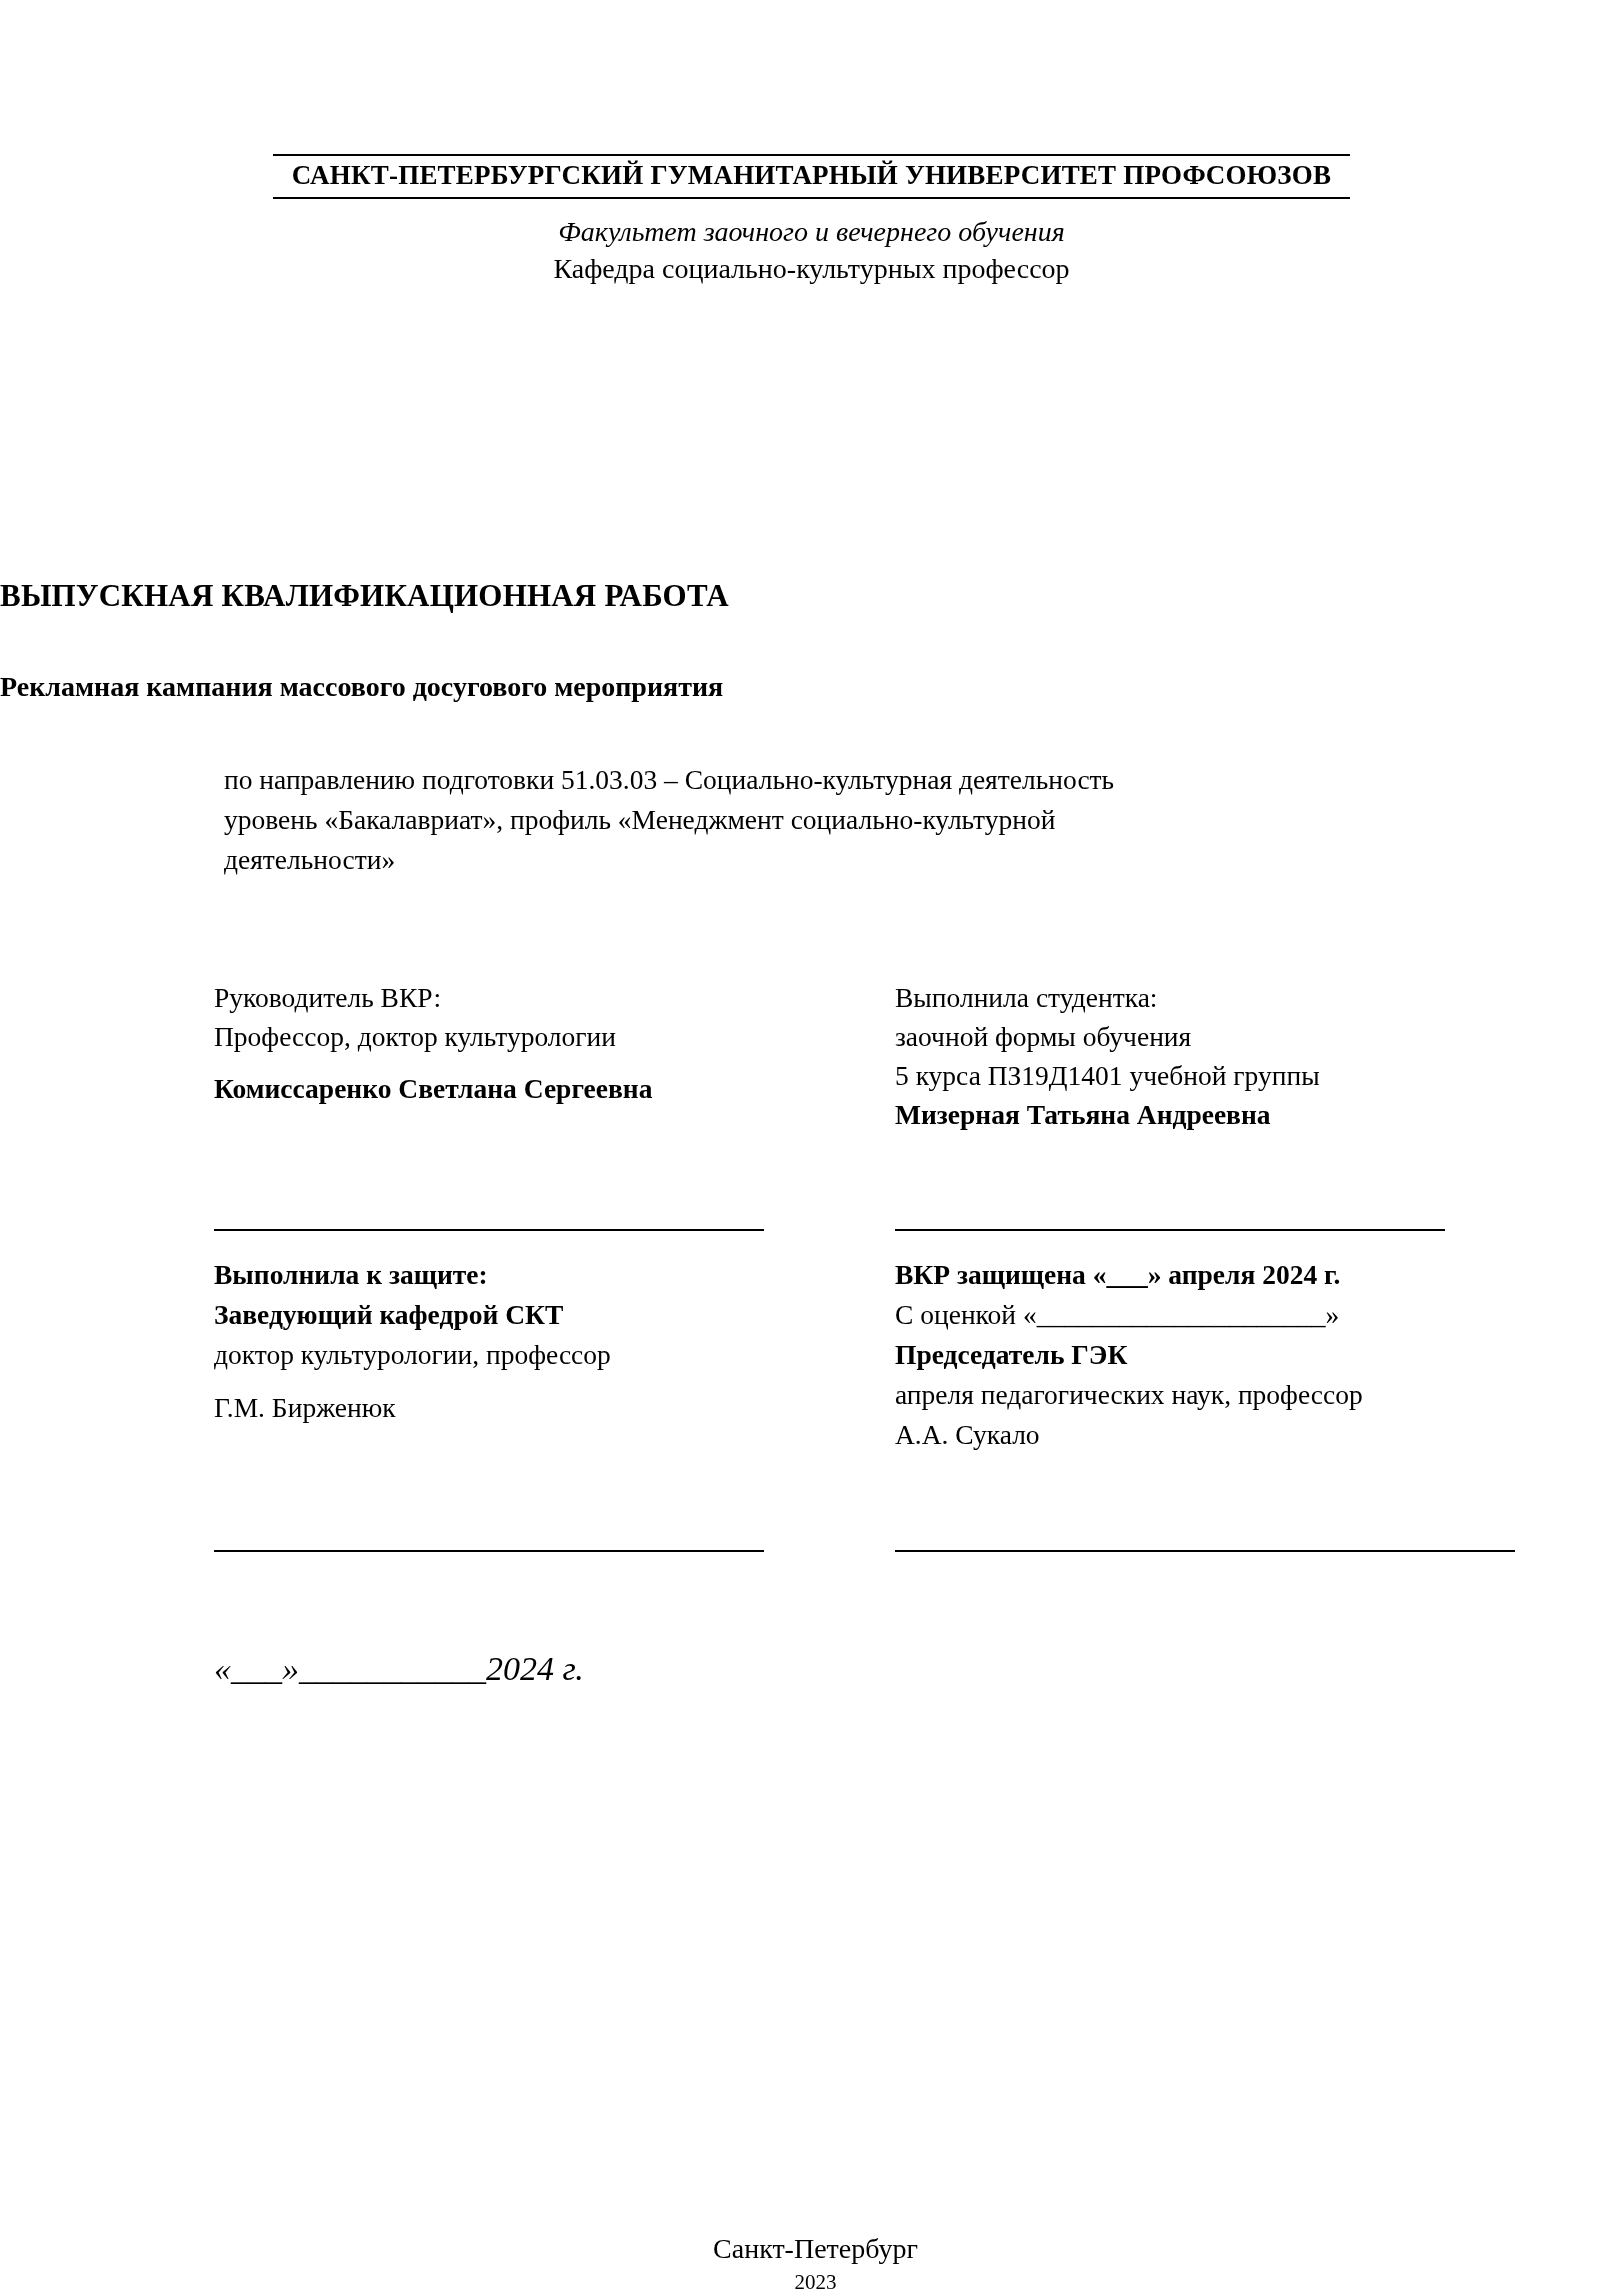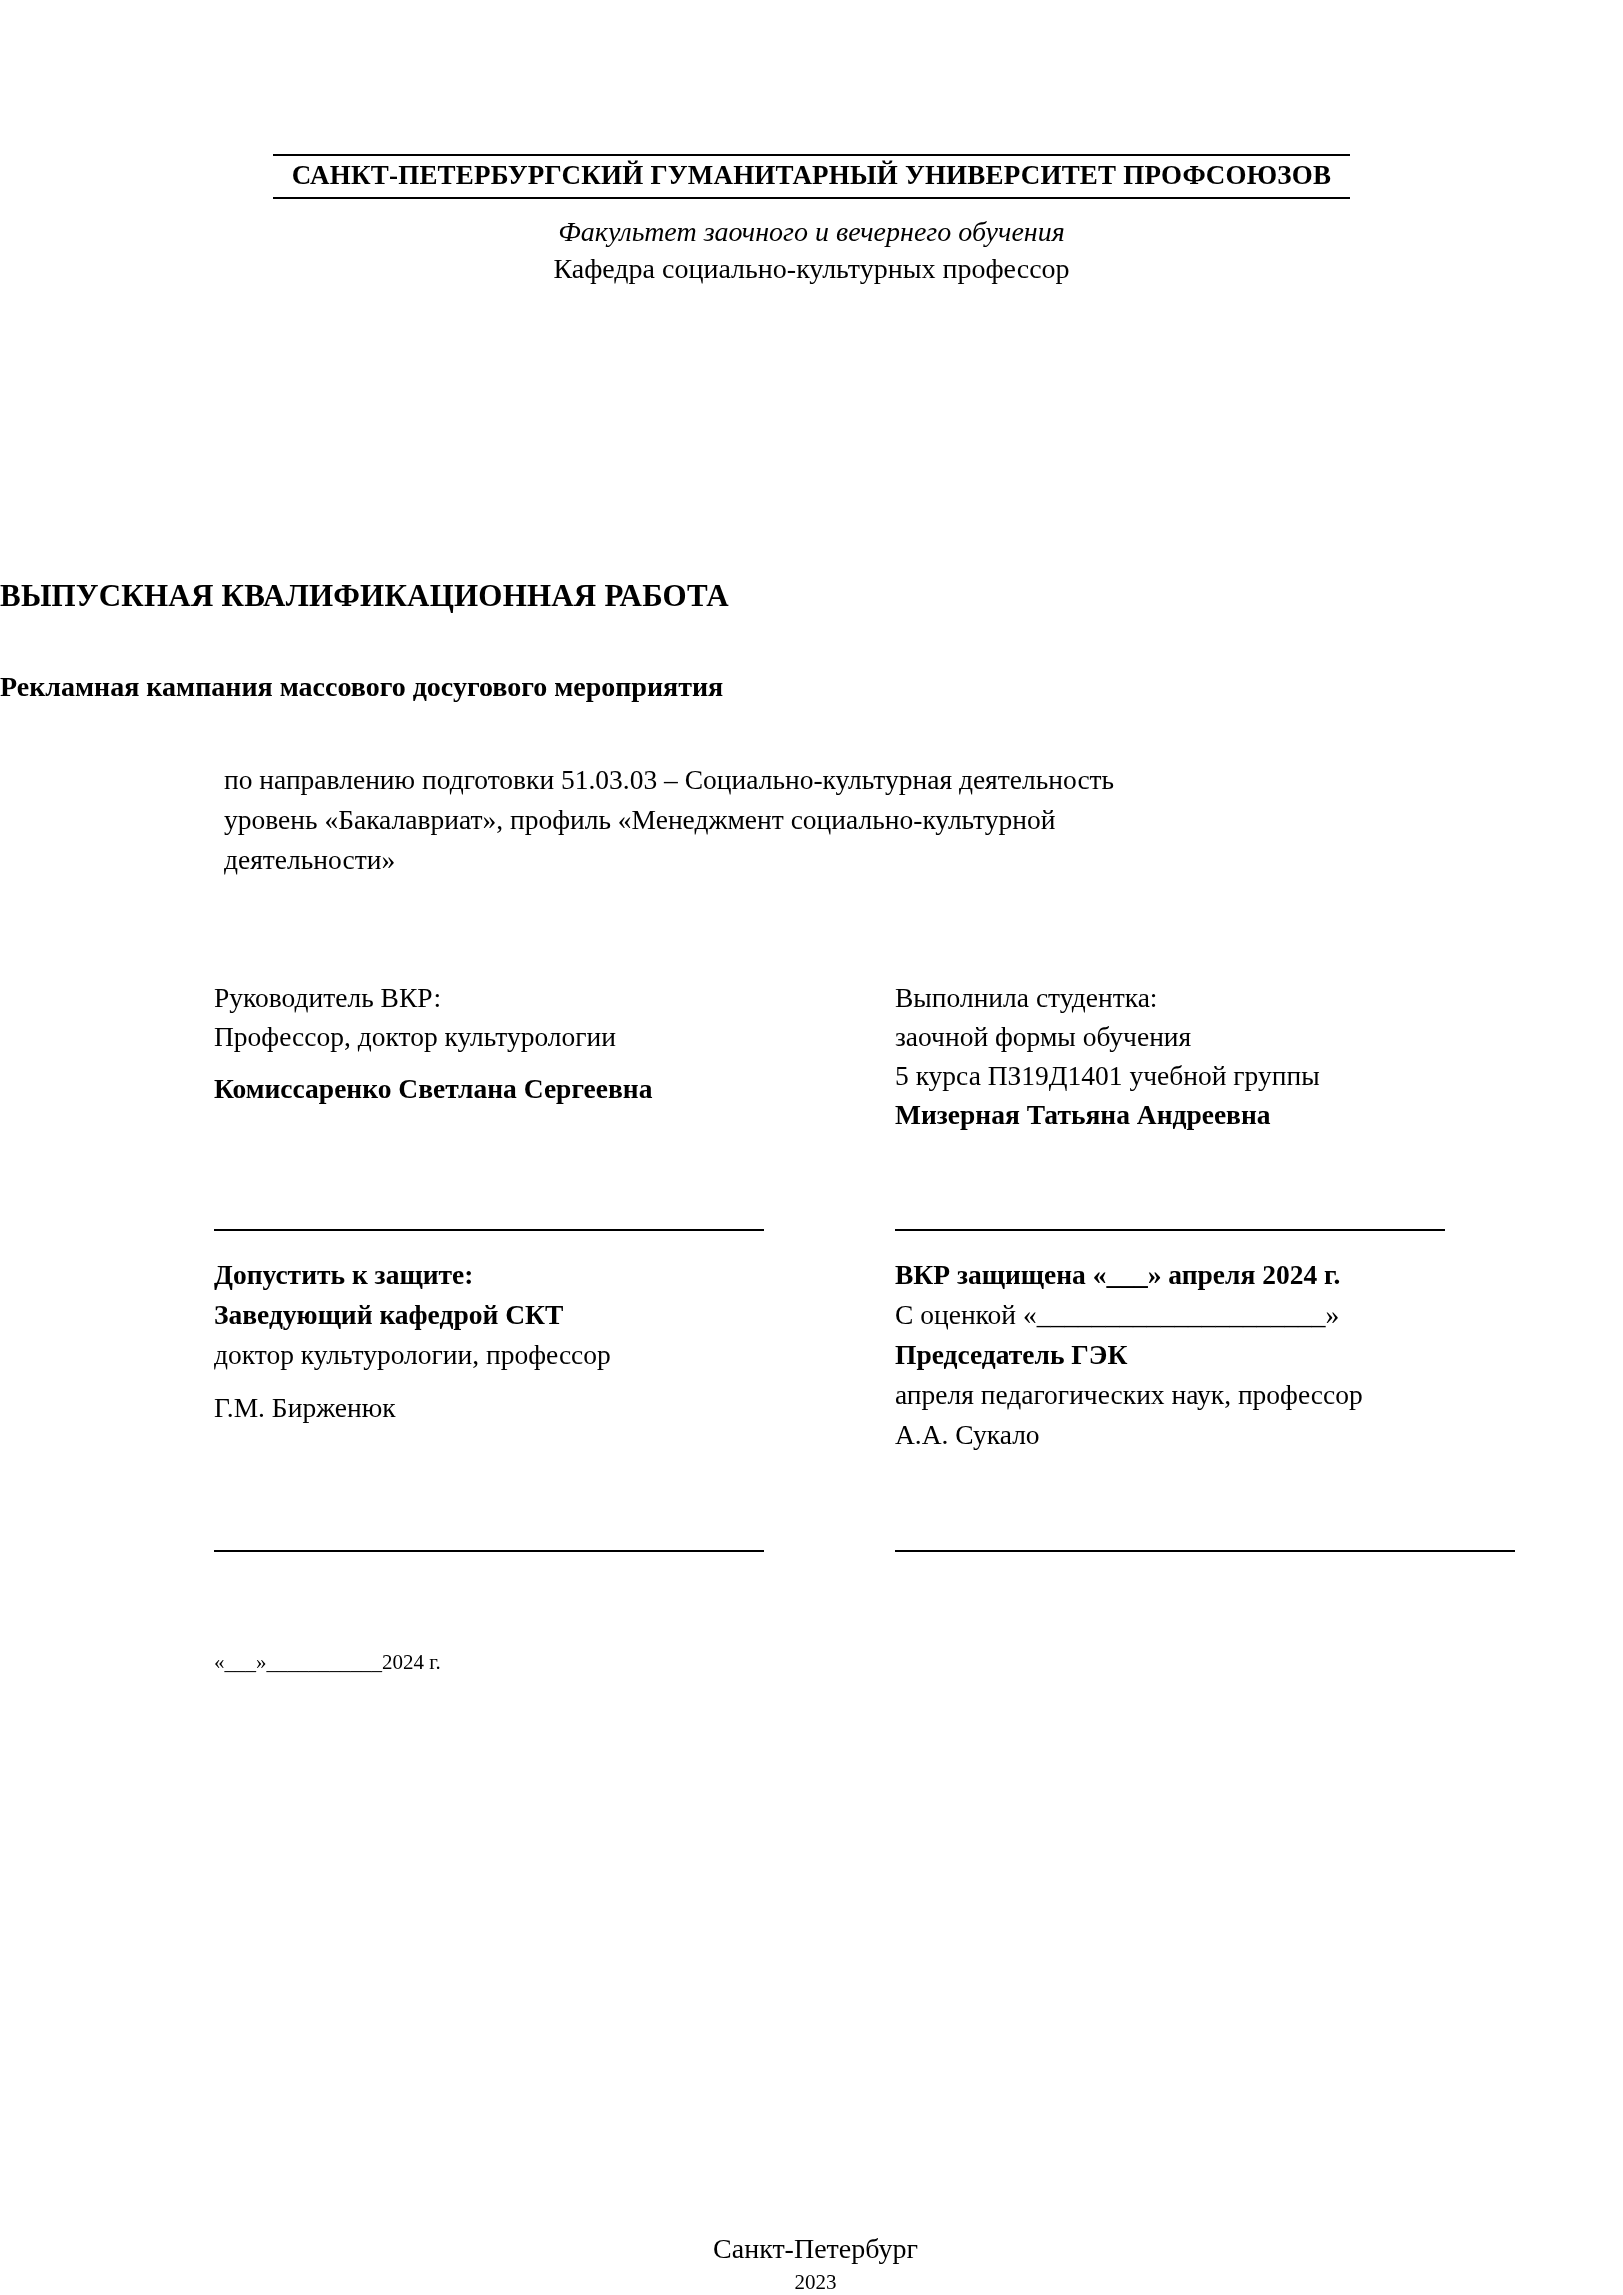--- a/index.html
+++ b/index.html
@@ -128,21 +128,22 @@
   .admit-row .col-right { flex: 1 1 auto; }
   .admit-row .line {
     font-size: 27.5px;
     line-height: 1.45;
     white-space: nowrap;
   }
 
   .date-line {
     padding-left: 214px;
     margin-top: 94px;
-    font-size: 21px;
+    font-size: 34px;
+    font-style: italic;
   }
 
   
   .footer {
     position: absolute;
     left: 8px;
     right: 0;
     bottom: 154px;
     text-align: center;
   }
@@ -194,21 +195,21 @@
     <div class="rule-left">
       <span class="rule rule-w1"></span>
     </div>
     <div class="rule-right">
       <span class="rule rule-w2"></span>
     </div>
   </div>
 
   <div class="admit-row">
     <div class="col-left">
-      <div class="line bold">Допустить к защите:</div>
+      <div class="line bold">Выполнила к защите:</div>
       <div class="line bold">Заведующий кафедрой СКТ</div>
       <div class="line">доктор культурологии, профессор</div>
       <div class="gap-small"></div>
       <div class="line">Г.М. Бирженюк</div>
     </div>
     <div class="col-right">
       <div class="line bold">ВКР защищена «___» апреля 2024 г.</div>
       <div class="line">С оценкой «_____________________»</div>
       <div class="line bold">Председатель ГЭК</div>
       <div class="line">апреля педагогических наук, профессор</div>

